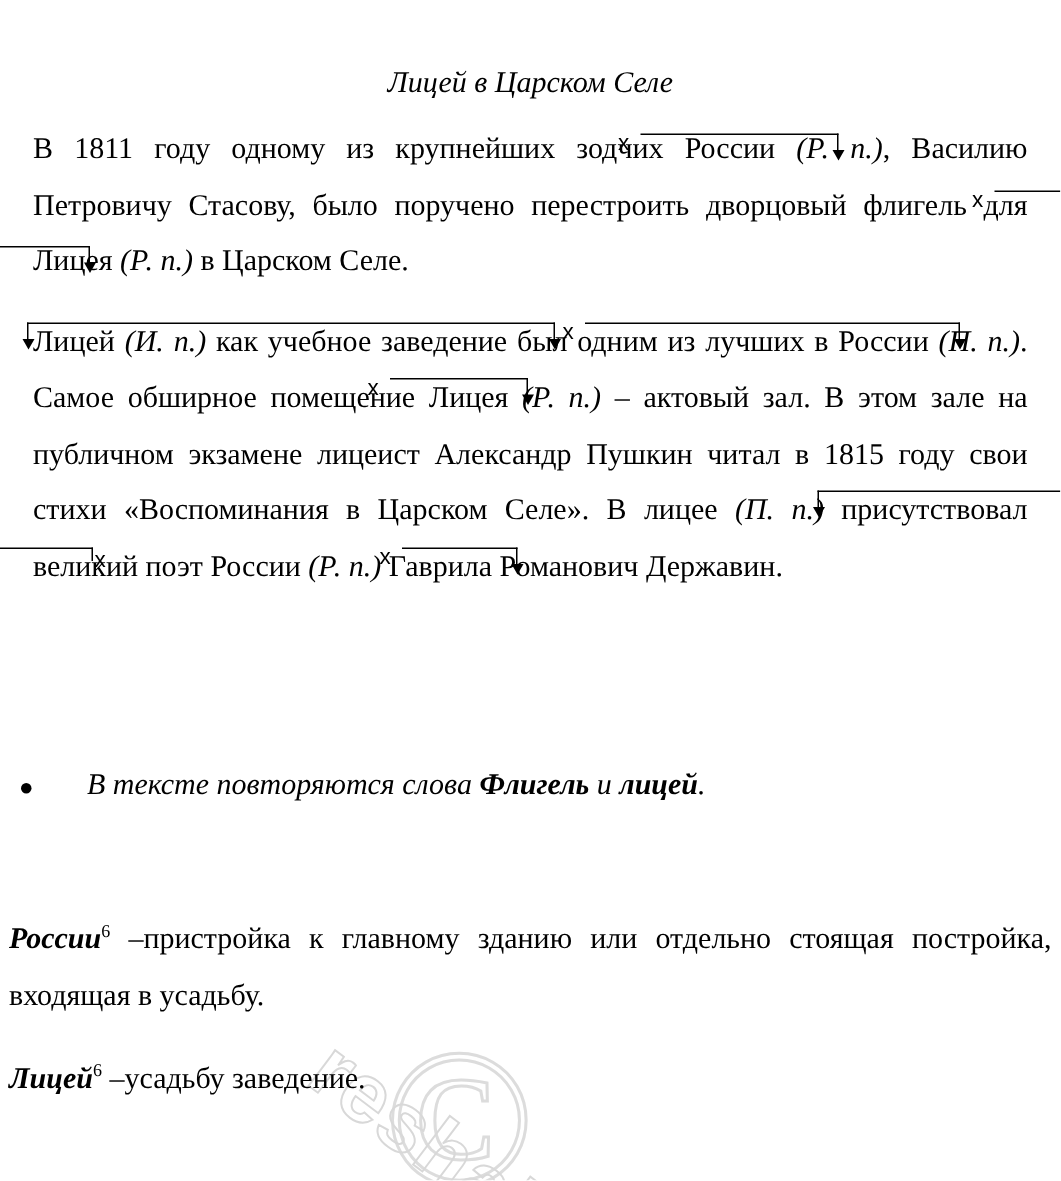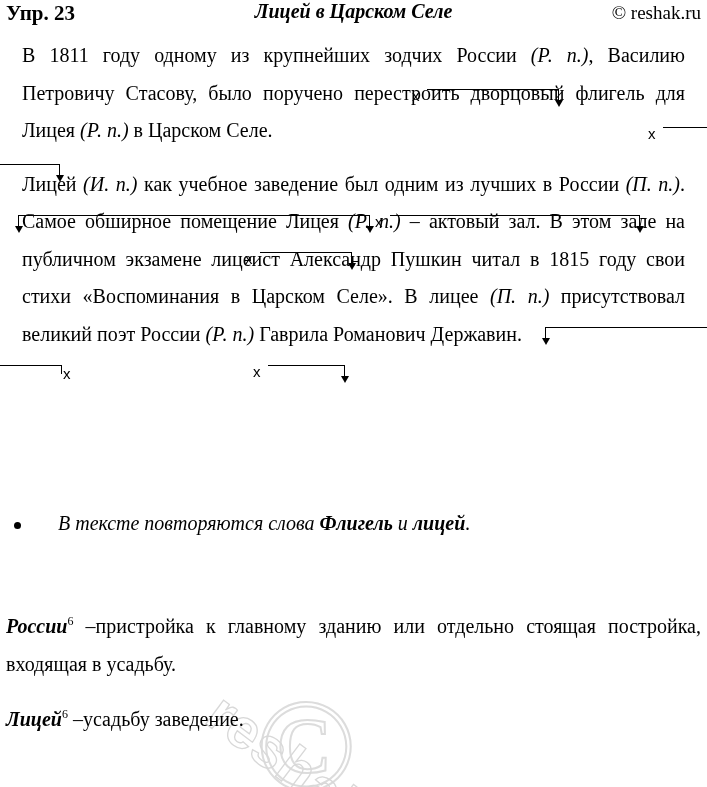--- a/index.html
+++ b/index.html
@@ -80,23 +80,24 @@
   
   .content {
     position: absolute;
     left: 6px;
     top: 0;
     width: 695px;
     z-index: 1;
   }
   .doc-title {
     margin: 0;
+    padding-top: 44px;
     text-align: center;
     font-size: 20px;
-    font-weight: 700;
+    font-weight: 400;
     font-style: italic;
   }
   .para {
     position: relative;
     margin: 16px;
     font-size: 20px;
     line-height: 37.5px;
     text-align: justify;
     text-align-last: left;
     text-justify: inter-word;
@@ -199,24 +200,20 @@
 </head>
 <body>
 
 <div class="page">
 
   <div class="watermark">
     <span class="wm-c">©</span>
     <span class="wm-text">reshak.ru</span>
   </div>
 
-  <div class="header">
-    <span class="ex-number">Упр. 23</span>
-    <span class="copyright">© reshak.ru</span>
-  </div>
 
   <div class="content">
 
     <h1 class="doc-title">Лицей в Царском Селе</h1>
 
     <p class="para p1">
       <span>В 1811 году одному из крупнейших зодчих России </span><span class="it">(Р. п.)</span><span>, Василию Петровичу Стасову, было поручено перестроить дворцовый флигель для Лицея </span><span class="it">(Р. п.)</span><span> в Царском Селе.</span>
     </p>
 
     <p class="para p2">

